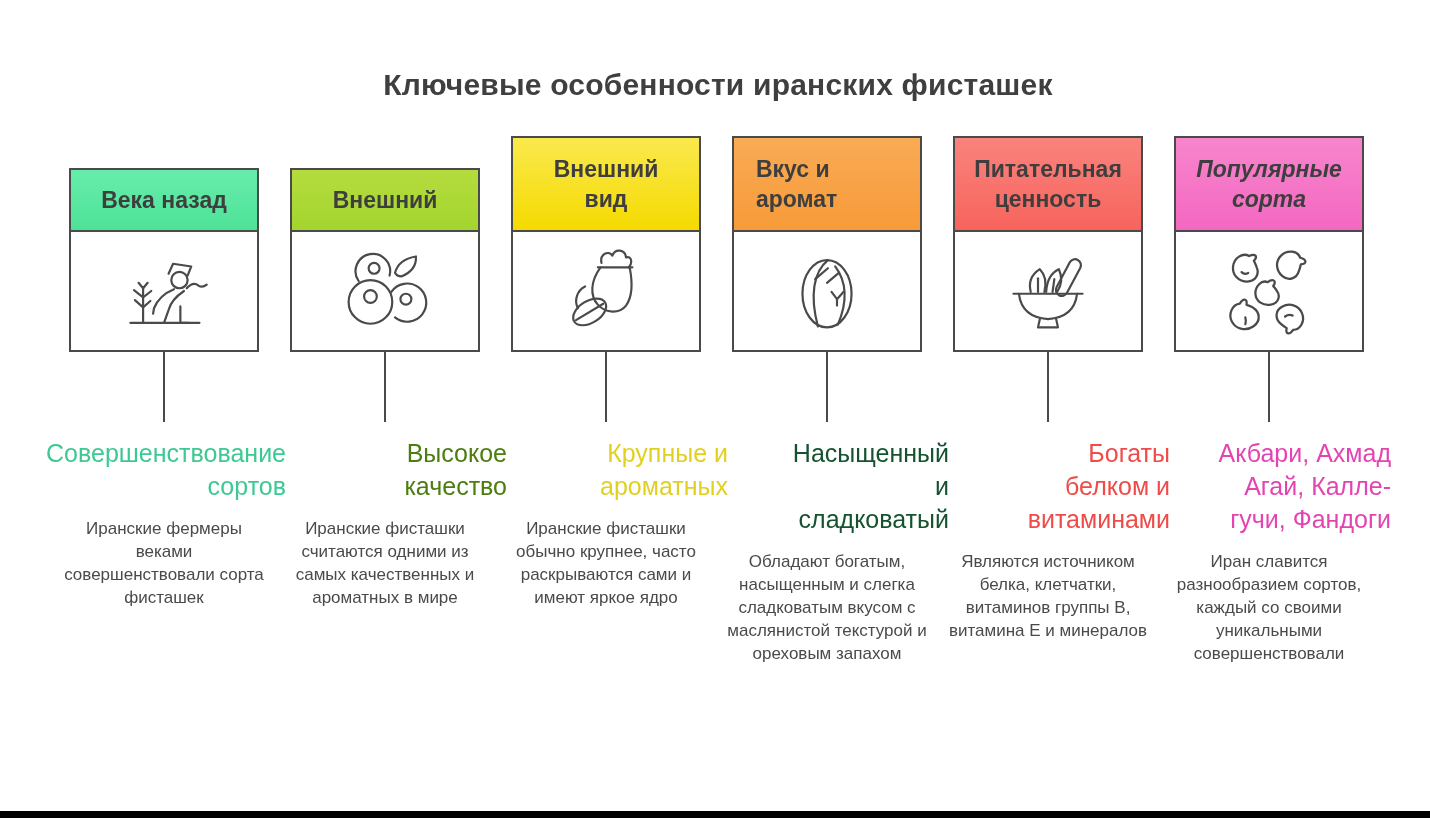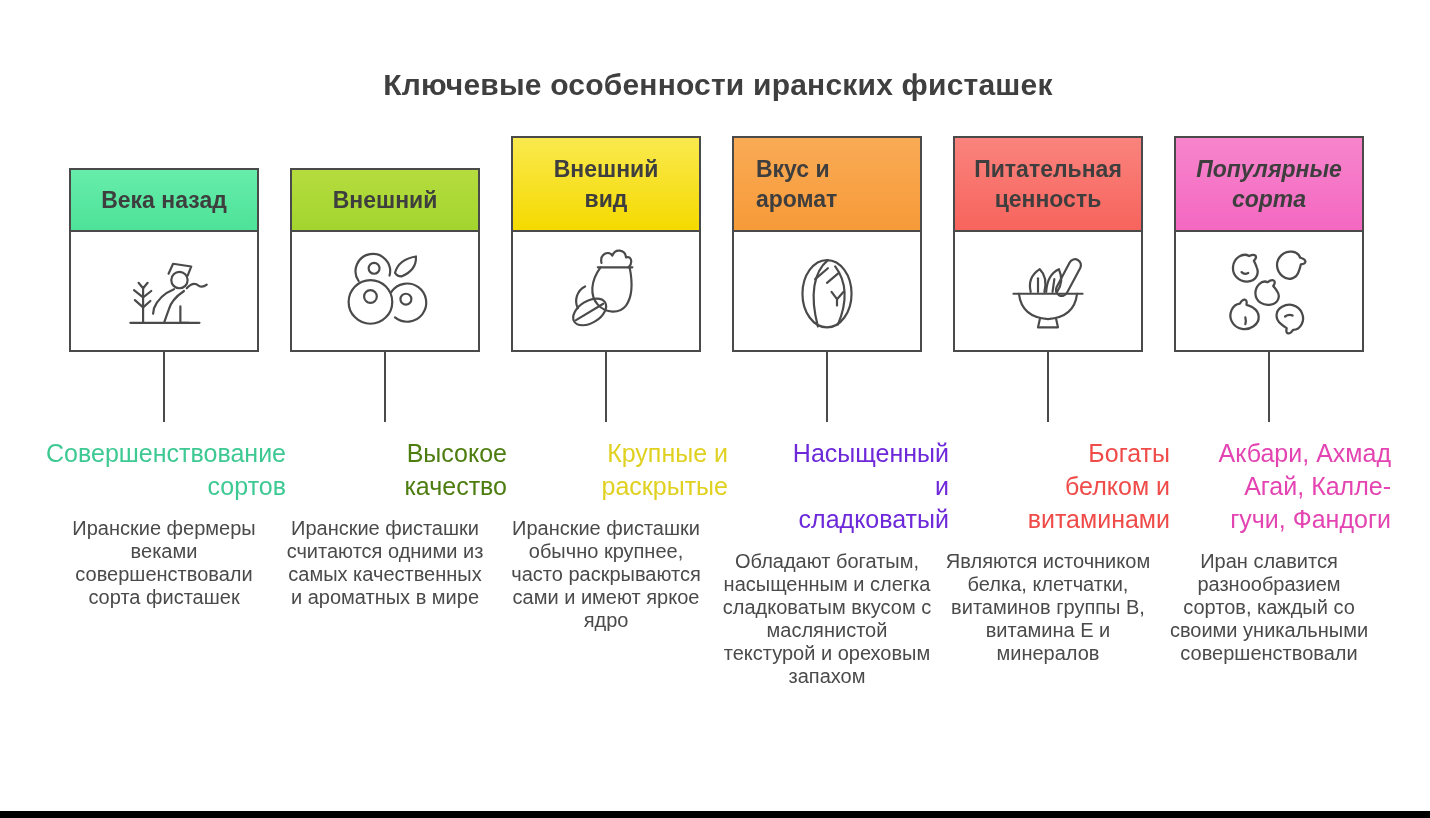--- a/index.html
+++ b/index.html
@@ -34,21 +34,21 @@
   .icon-area { height: 118px; display: flex; align-items: center; justify-content: center; }
 
   .connector { width: 2.5px; height: 70px; background: #4a4a4a; margin: 0 auto; }
 
   .subtitle {
     margin: 15px -27px 0 -27px; text-align: right; white-space: pre-line;
     font-size: 25px; line-height: 33px; font-weight: 400;
   }
   .description {
     margin: 14px -10px 0 -10px; text-align: center;
-    font-size: 20px; line-height: 23px; color: #4a4a4a;
+    font-size: 17px; line-height: 23px; color: #4a4a4a;
   }
 
   .bottom-bar { position: absolute; left: 0; top: 811px; width: 1430px; height: 7px; background: #000; }
 
   svg.icon { stroke: #4a4a4a; stroke-width: 2.4; fill: none; stroke-linecap: round; stroke-linejoin: round; }
 </style>
 </head>
 <body>
 
 <div class="stage">
@@ -112,41 +112,41 @@
     <path d="M49 29 C38 44 37 60 46 70 C55 80 70 80 77 71 C85 60 84 44 81 29"></path>
     <ellipse cx="37" cy="78" rx="20" ry="12" transform="rotate(-32 37 78)"></ellipse>
     <path d="M22 87 L52 69"></path>
     <path d="M32 50 A18 18 0 0 0 24 74"></path>
   </svg>
             </div>
       </div>
     </div>
     <div class="connector"></div>
     <div class="subtitle" style="color: rgb(224, 209, 33);">Крупные и
-раскрытые</div>
+ароматных</div>
     <div class="description">Иранские фисташки обычно крупнее, часто раскрываются сами и имеют яркое ядро</div>
   </div>
       <div class="column">
     <div class="card-wrap">
       <div class="card">
         <div class="card-header two-line align-left" style="background: linear-gradient(rgb(249, 171, 85) 0%, rgb(247, 154, 57) 100%);">Вкус и
 аромат</div>
         <div class="icon-area">
               <svg class="icon" width="100" height="100" viewBox="0 0 110 110">
     <ellipse cx="55" cy="58" rx="27" ry="37"></ellipse>
     <path d="M56 21 C40 34 36 60 45 94"></path>
     <path d="M64 28 C76 44 78 66 67 92"></path>
     <path d="M42 42 L56 30 M55 46 L68 35"></path>
     <path d="M60 56 l6 8 l7 -8 M66 64 v7"></path>
   </svg>
             </div>
       </div>
     </div>
     <div class="connector"></div>
-    <div class="subtitle" style="color: #6d28d9;">Насыщенный
+    <div class="subtitle" style="color: #14532d;">Насыщенный
 и
 сладковатый</div>
     <div class="description">Обладают богатым, насыщенным и слегка сладковатым вкусом с маслянистой текстурой и ореховым запахом</div>
   </div>
       <div class="column">
     <div class="card-wrap">
       <div class="card">
         <div class="card-header two-line" style="background: linear-gradient(rgb(250, 131, 125) 0%, rgb(247, 100, 93) 100%);">Питательная
 ценность</div>
         <div class="icon-area">

